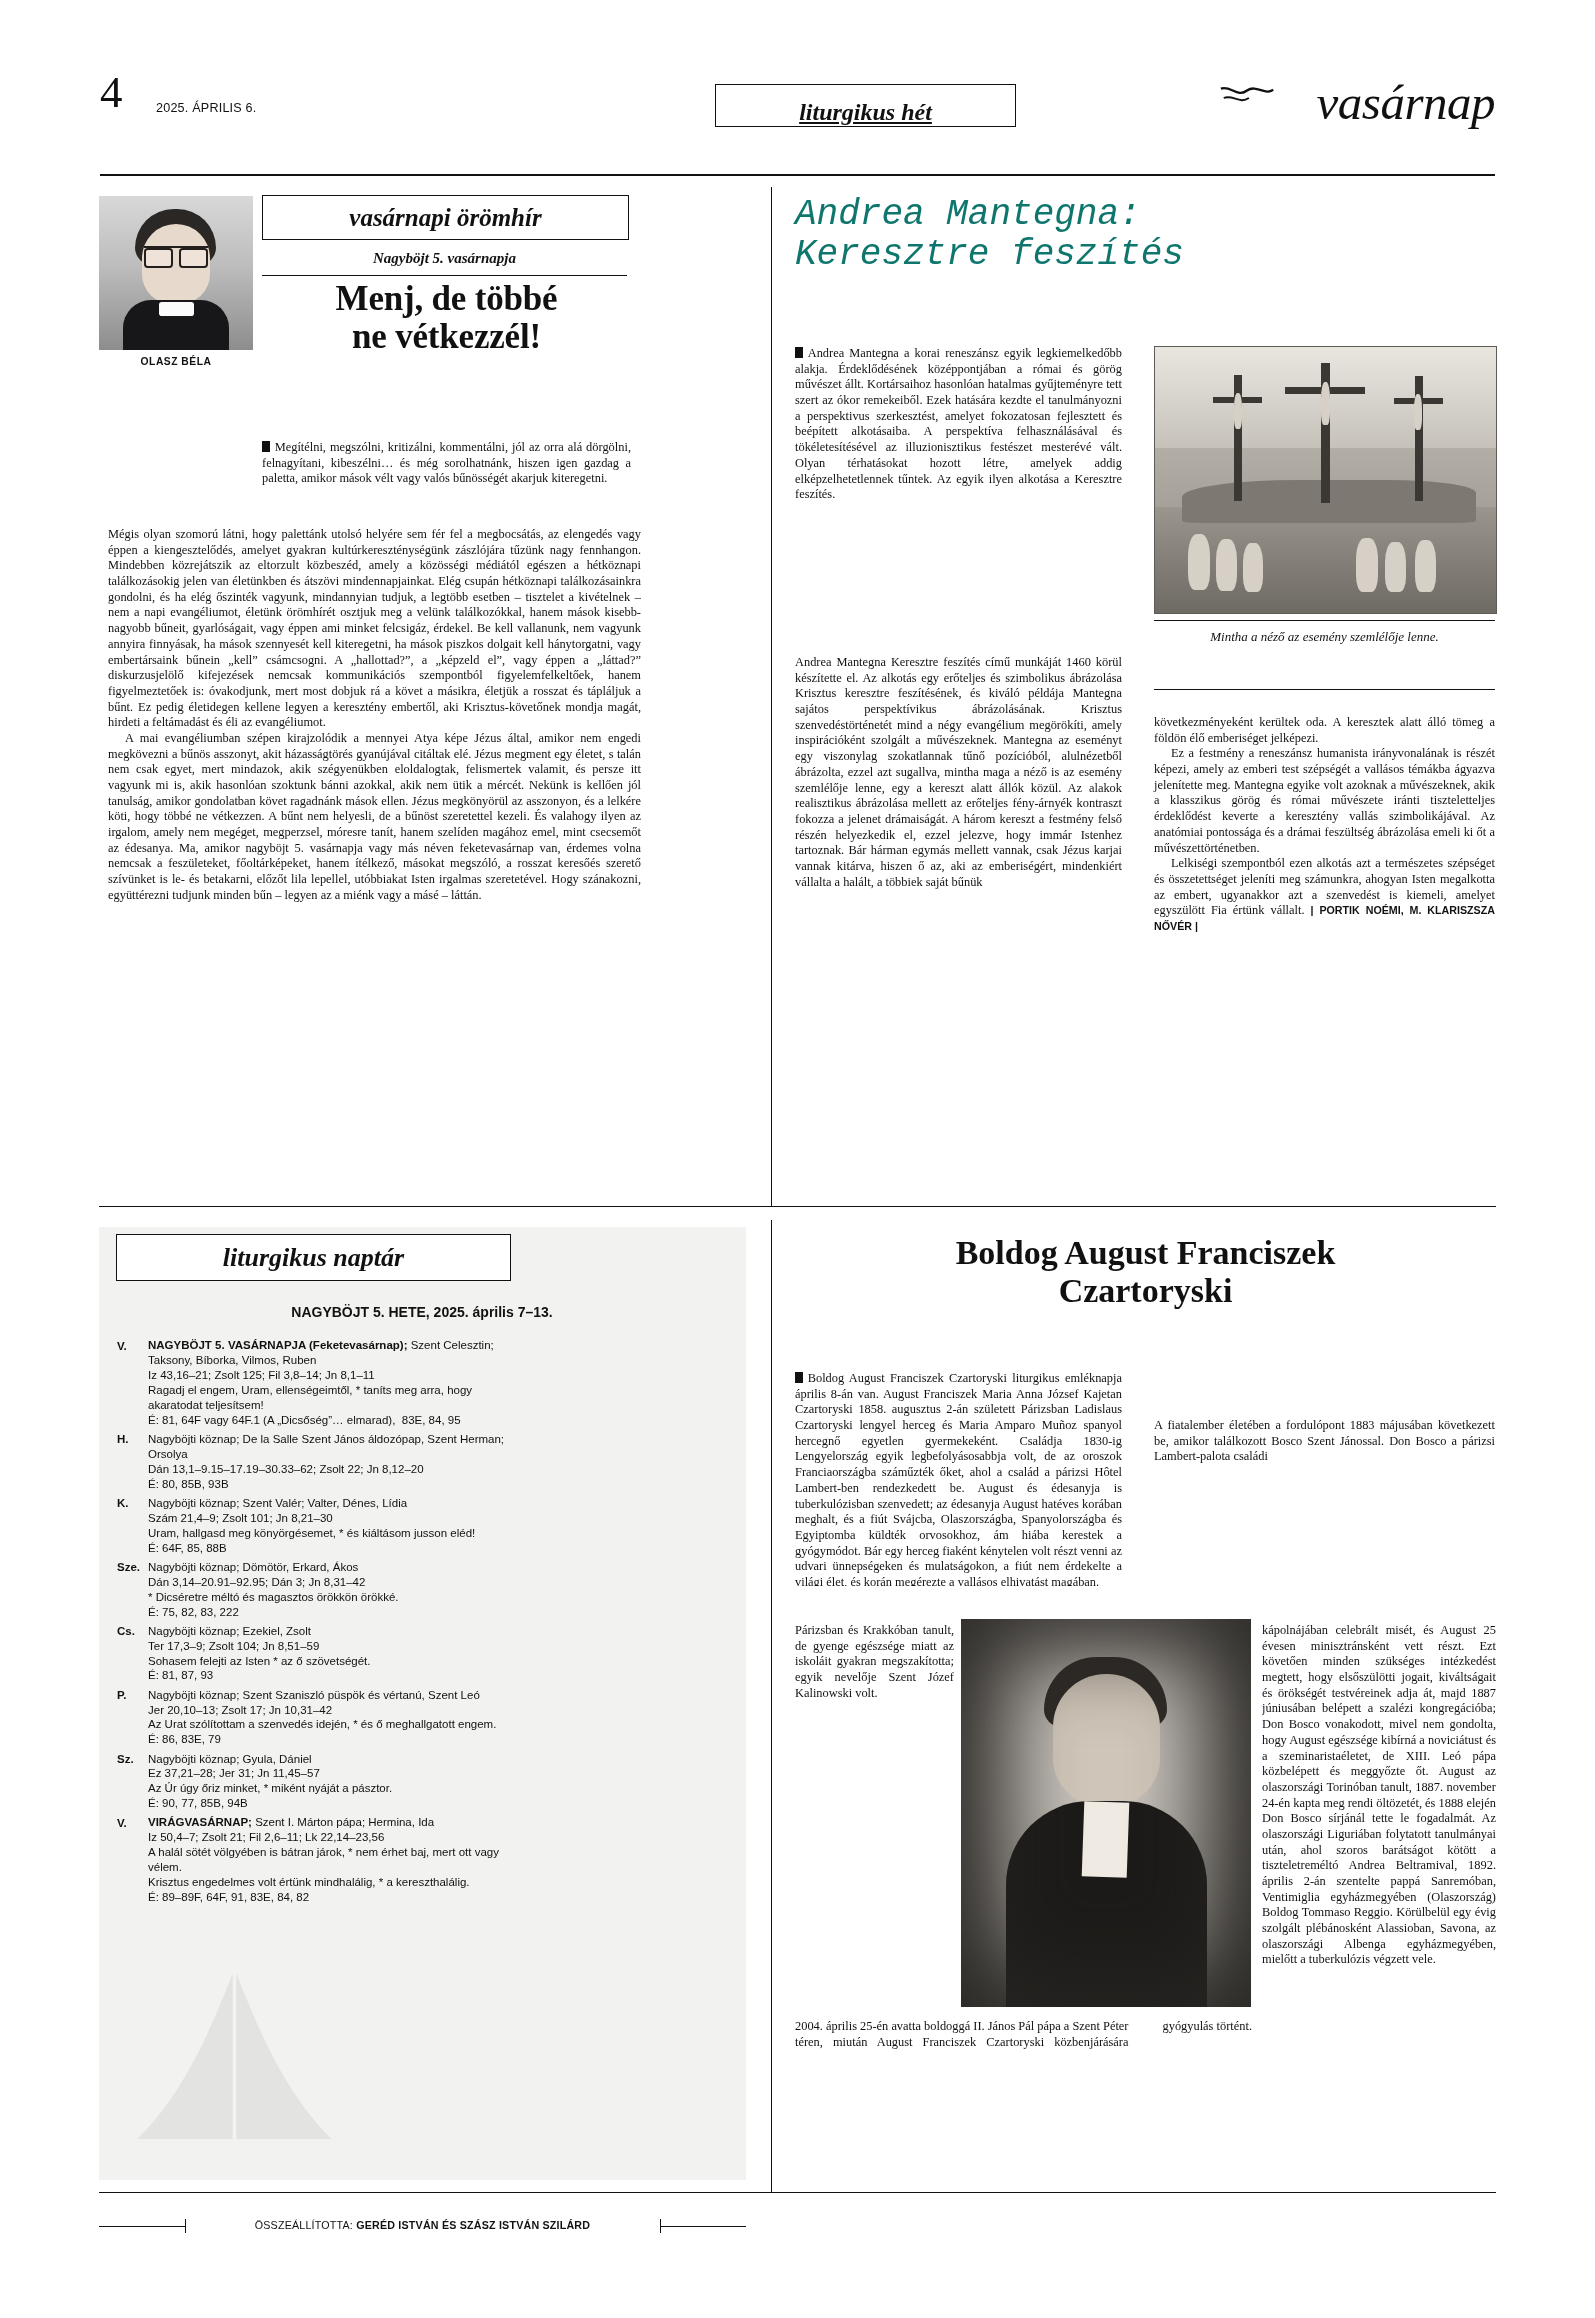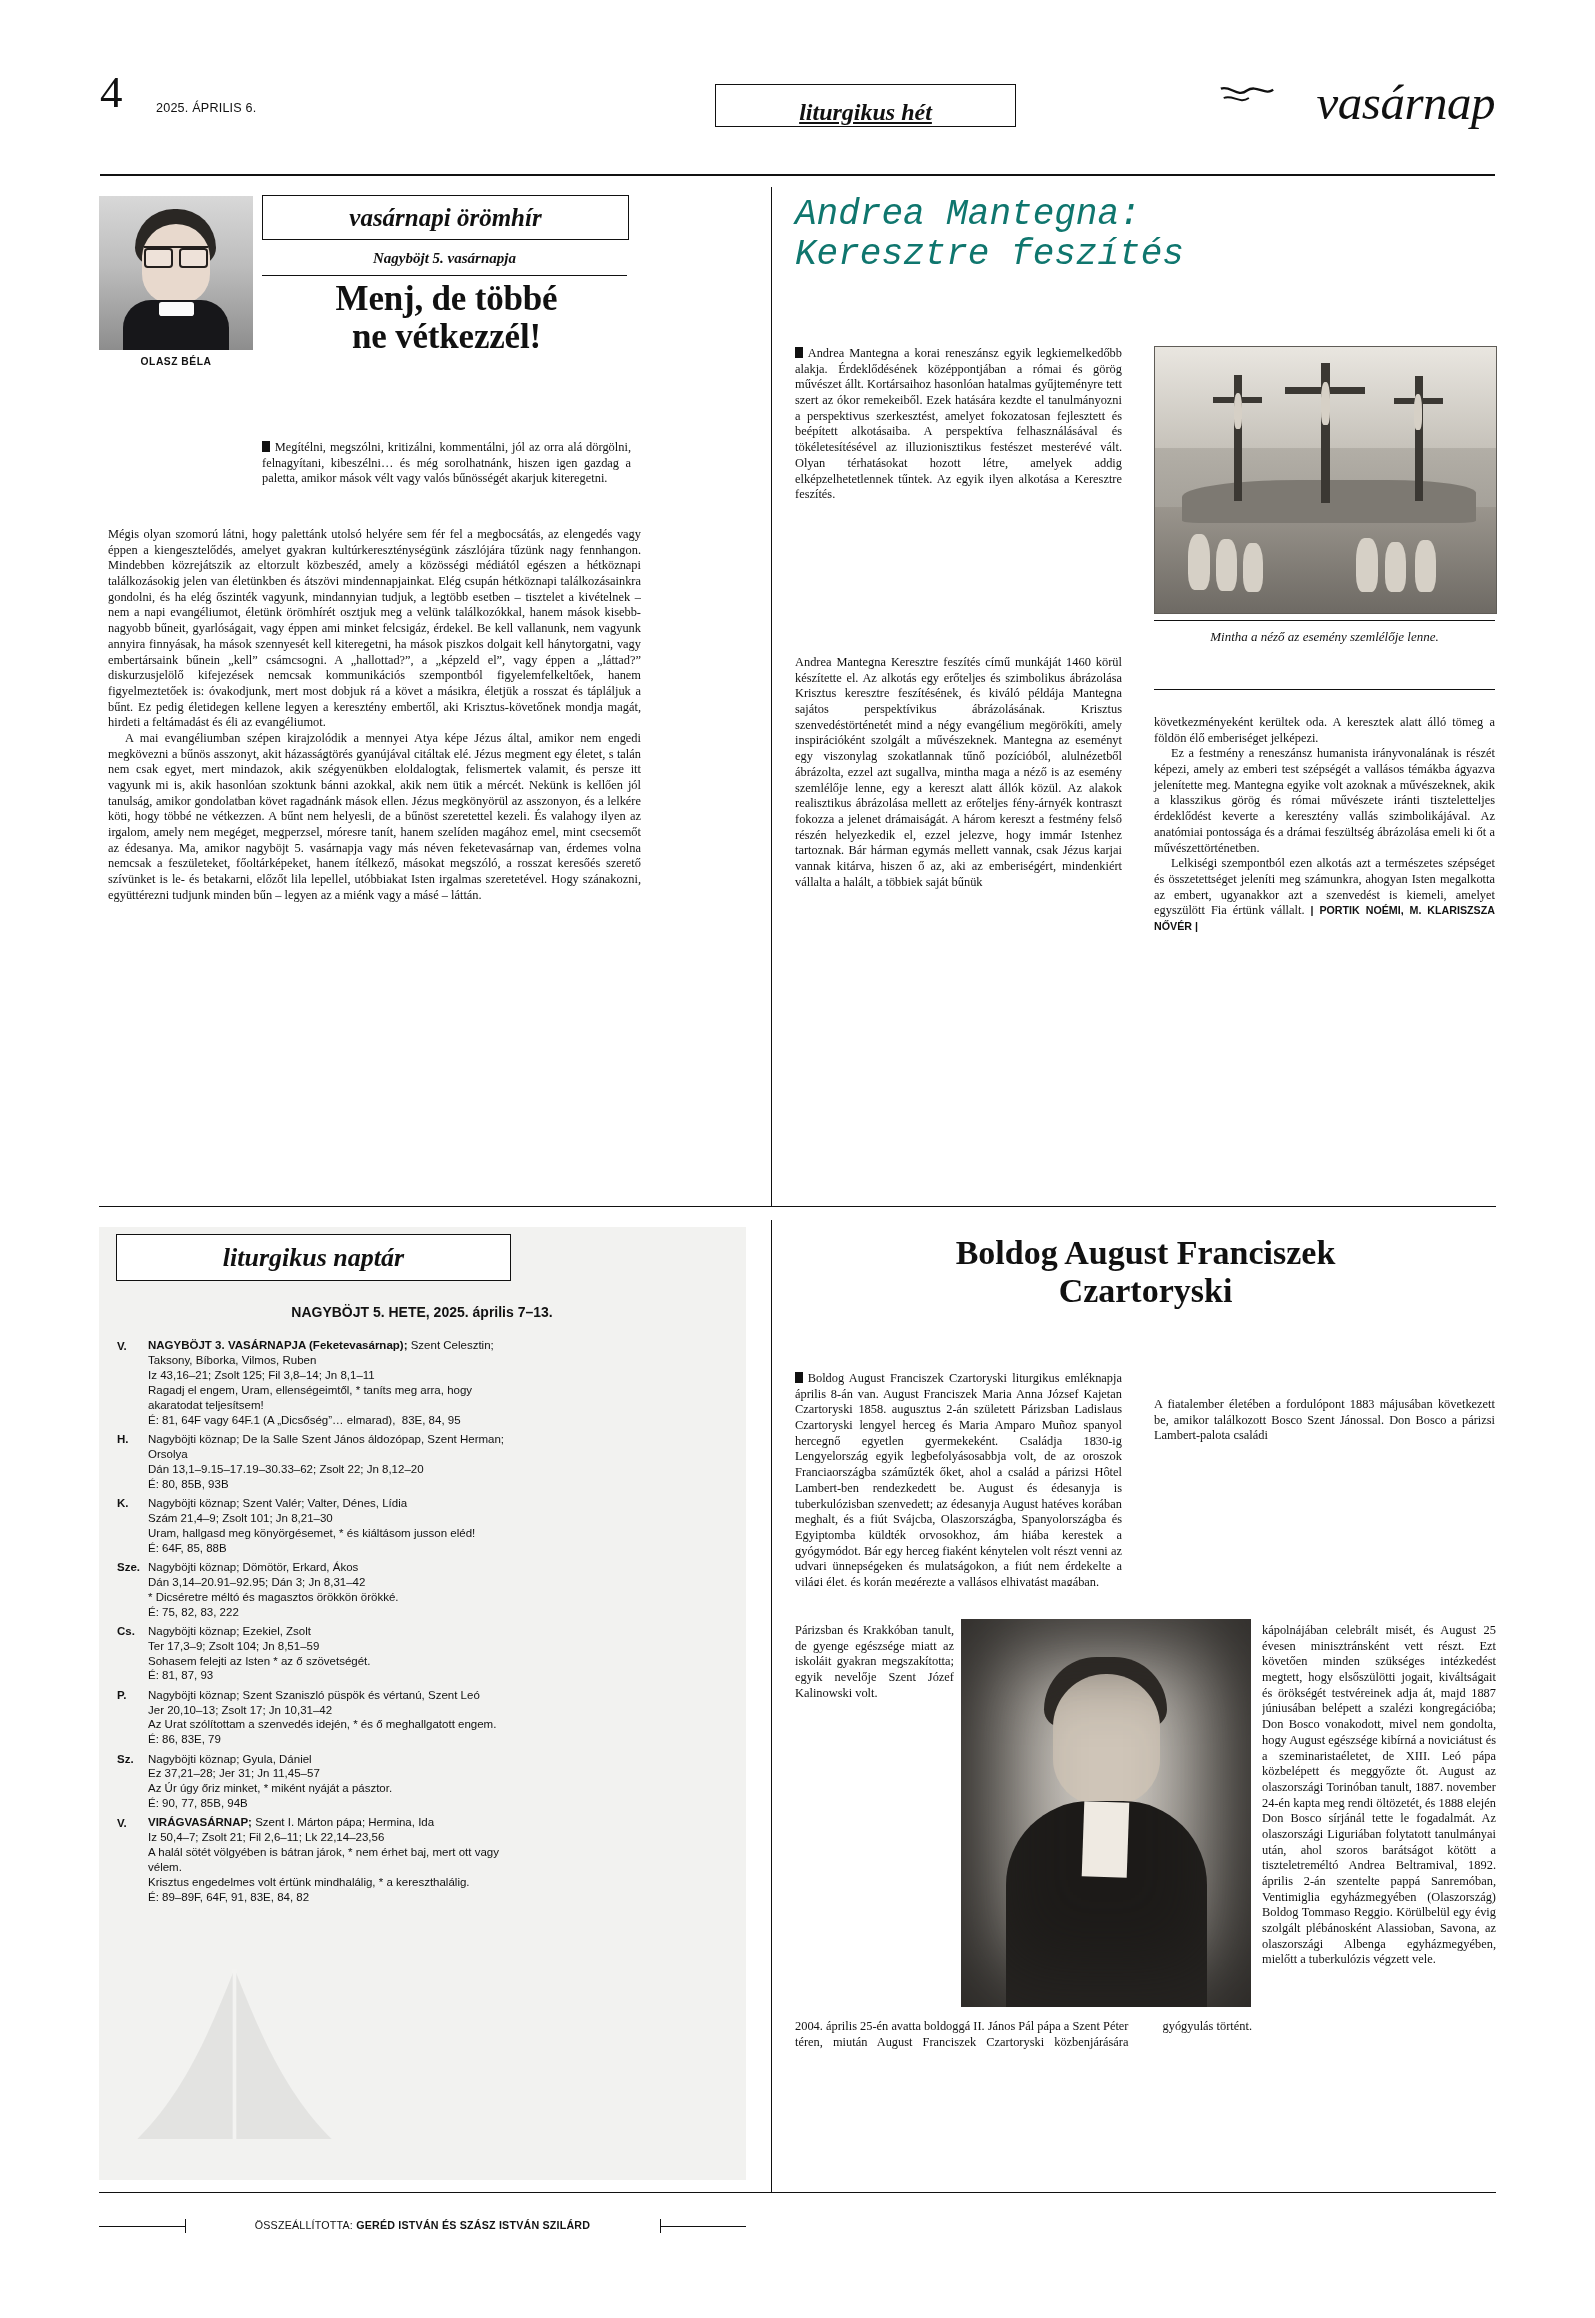--- a/index.html
+++ b/index.html
@@ -629,21 +629,21 @@
   </div>
 
   <div class="naptar-box">
     <span>liturgikus naptár</span>
   </div>
   <div class="naptar-head">NAGYBÖJT 5. HETE, 2025. április 7–13.</div>
   <div class="naptar-list" id="naptar-list">
       <div class="naptar-row">
         <div class="naptar-day">V.</div>
         <div class="naptar-body">
-          <div><span class="b">NAGYBÖJT 3. VASÁRNAPJA (Feketevasárnap);</span> Szent Celesztin;</div>
+          <div><span class="b">NAGYBÖJT 5. VASÁRNAPJA (Feketevasárnap);</span> Szent Celesztin;</div>
           <div>Taksony, Bíborka, Vilmos, Ruben</div>
           <div>Iz 43,16–21; Zsolt 125; Fil 3,8–14; Jn 8,1–11</div>
           <div>Ragadj el engem, Uram, ellenségeimtől, * taníts meg arra, hogy</div>
           <div>akaratodat teljesítsem!</div>
           <div>É: 81, 64F vagy 64F.1 (A „Dicsőség”… elmarad),  83E, 84, 95</div>
         </div>
       </div>
       <div class="naptar-row">
         <div class="naptar-day">H.</div>
         <div class="naptar-body">
@@ -719,21 +719,21 @@
   </div>
   <div class="credit-rule-r"></div>
   <div class="credit-tick-r"></div>
 
   <div class="cz-title" id="cz-title">Boldog August Franciszek<br>Czartoryski</div>
 
   <div class="cz-col1 bodytext" style="width:327px; height:215px; overflow:hidden;">
     <p class="first"><span class="sq"></span><span>Boldog August Franciszek Czartoryski liturgikus emléknapja április 8-án van. August Franciszek Maria Anna József Kajetan Czartoryski 1858. augusztus 2-án született Párizsban Ladislaus Czartoryski lengyel herceg és Maria Amparo Muñoz spanyol hercegnő egyetlen gyermekeként. Családja 1830-ig Lengyelország egyik legbefolyásosabbja volt, de az oroszok Franciaországba száműzték őket, ahol a család a párizsi Hôtel Lambert-ben rendezkedett be. August és édesanyja is tuberkulózisban szenvedett; az édesanyja August hatéves korában meghalt, és a fiút Svájcba, Olaszországba, Spanyolországba és Egyiptomba küldték orvosokhoz, ám hiába kerestek a gyógymódot. Bár egy herceg fiaként kénytelen volt részt venni az udvari ünnepségeken és mulatságokon, a fiút nem érdekelte a világi élet, és korán megérezte a vallásos elhivatást magában. </span></p>
   </div>
 
-  <div class="cz-col2 bodytext" style="width:341px; height:215px; overflow:hidden;">
+  <div class="cz-col2 bodytext" style="width:341px; height:215px; overflow:hidden;margin-top:21px;">
     <p class="first">A fiatalember életében a fordulópont 1883 májusában következett be, amikor találkozott Bosco Szent Jánossal. Don Bosco a párizsi Lambert-palota családi </p>
   </div>
 
   <div class="cz-photo">
     <div class="hair"></div>
     <div class="head"></div>
     <div class="body"></div>
     <div class="shirt"></div>
     <div class="vignette"></div>
   </div>

